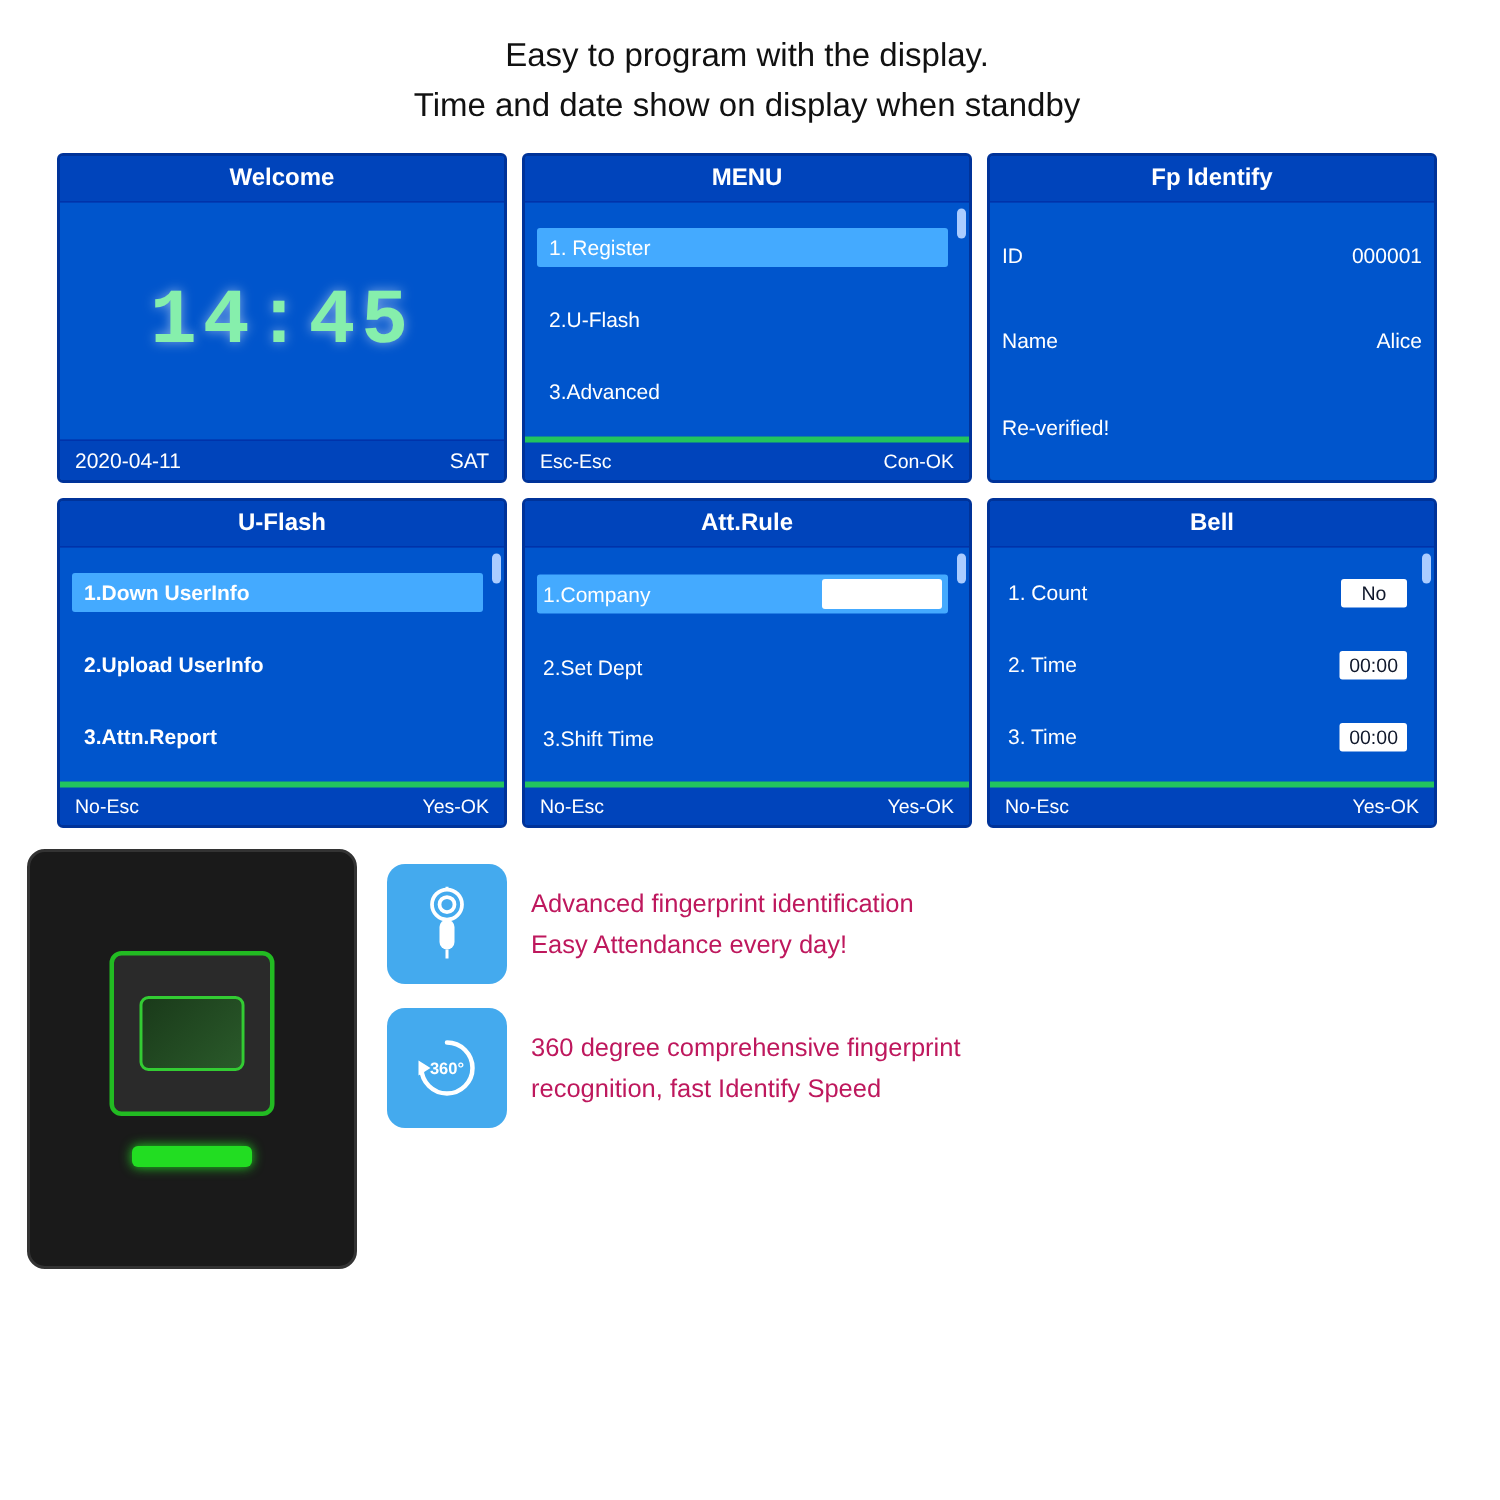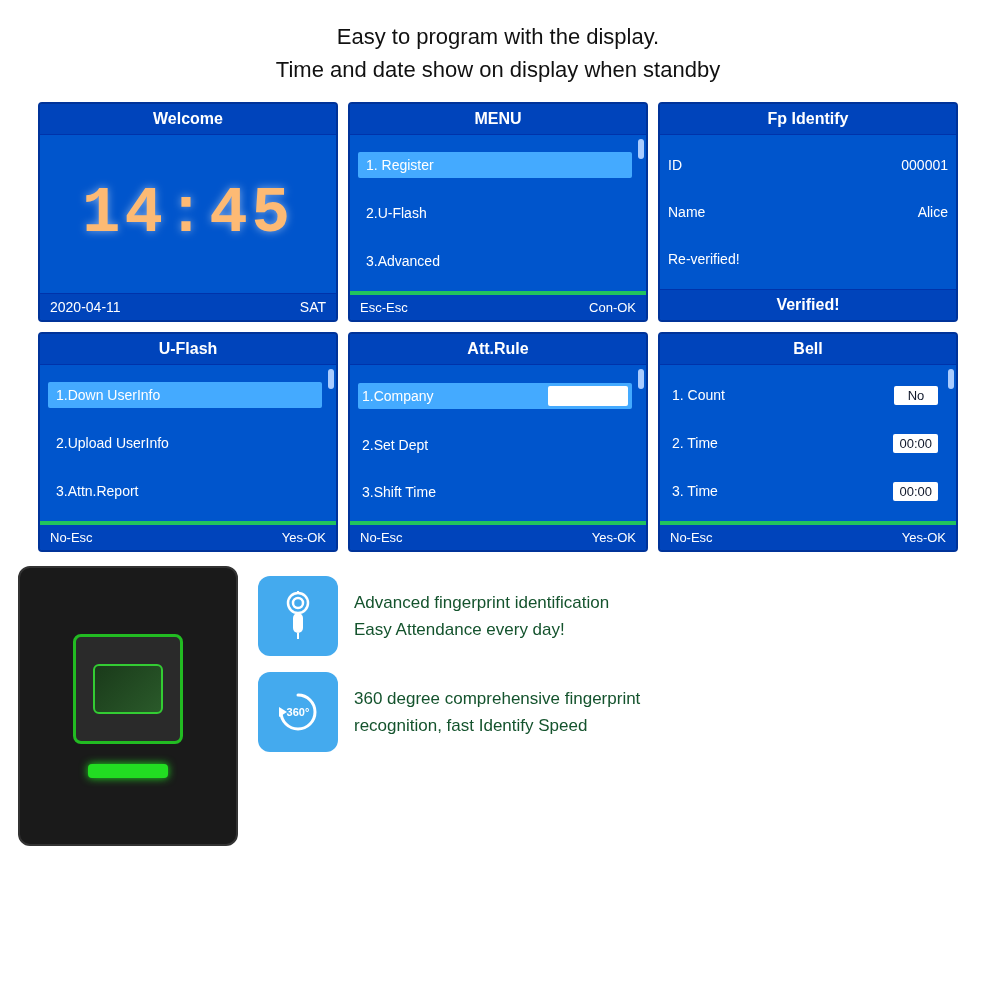--- a/index.html
+++ b/index.html
@@ -76,25 +76,25 @@
     }
 
     
     .welcome-screen .screen-body {
       align-items: flex-start;
       justify-content: center;
       gap: 8px;
     }
 
     .clock-display {
-      font-size: 64px;
+      font-size: 52px;
       font-weight: bold;
       font-family: 'Courier New', monospace;
       letter-spacing: 4px;
-      color: #fdba74;
+      color: #86efac;
       text-align: center;
       width: 100%;
       text-shadow: 0 0 8px rgba(255,255,255,0.5);
     }
 
     .date-bar {
       background: #0044bb;
       display: flex;
       justify-content: space-between;
       padding: 5px 10px;
@@ -256,21 +256,21 @@
     }
 
     .feature-icon-box svg {
       width: 50px;
       height: 50px;
     }
 
     .feature-text {
       font-size: 17px;
       line-height: 1.6;
-      color: #14532d;
+      color: #be185d;
     }
 
     .scrollbar-thumb {
       width: 6px;
       height: 20px;
       background: #aaccff;
       border-radius: 3px;
       position: absolute;
       right: 2px;
       top: 4px;
@@ -321,26 +321,25 @@
           <span>000001</span>
         </div>
         <div class="fp-row">
           <span>Name</span>
           <span>Alice</span>
         </div>
         <div class="fp-row">
           <span>Re-verified!</span>
         </div>
       </div>
-      <div class="verified-bar">Verified!</div>
     </div>
 
     <div class="screen">
       <div class="screen-title">U-Flash</div>
-      <div class="screen-body" style="position:relative; padding-right:14px;">
+      <div class="screen-body" style="position:relative; padding-right:14px;font-weight:bold;">
         <div class="uflash-item selected">1.Down UserInfo</div>
         <div class="uflash-item">2.Upload UserInfo</div>
         <div class="uflash-item">3.Attn.Report</div>
         <div class="scrollbar-thumb"></div>
       </div>
       <div class="screen-footer">
         <span>No-Esc</span>
         <span>Yes-OK</span>
       </div>
     </div>

